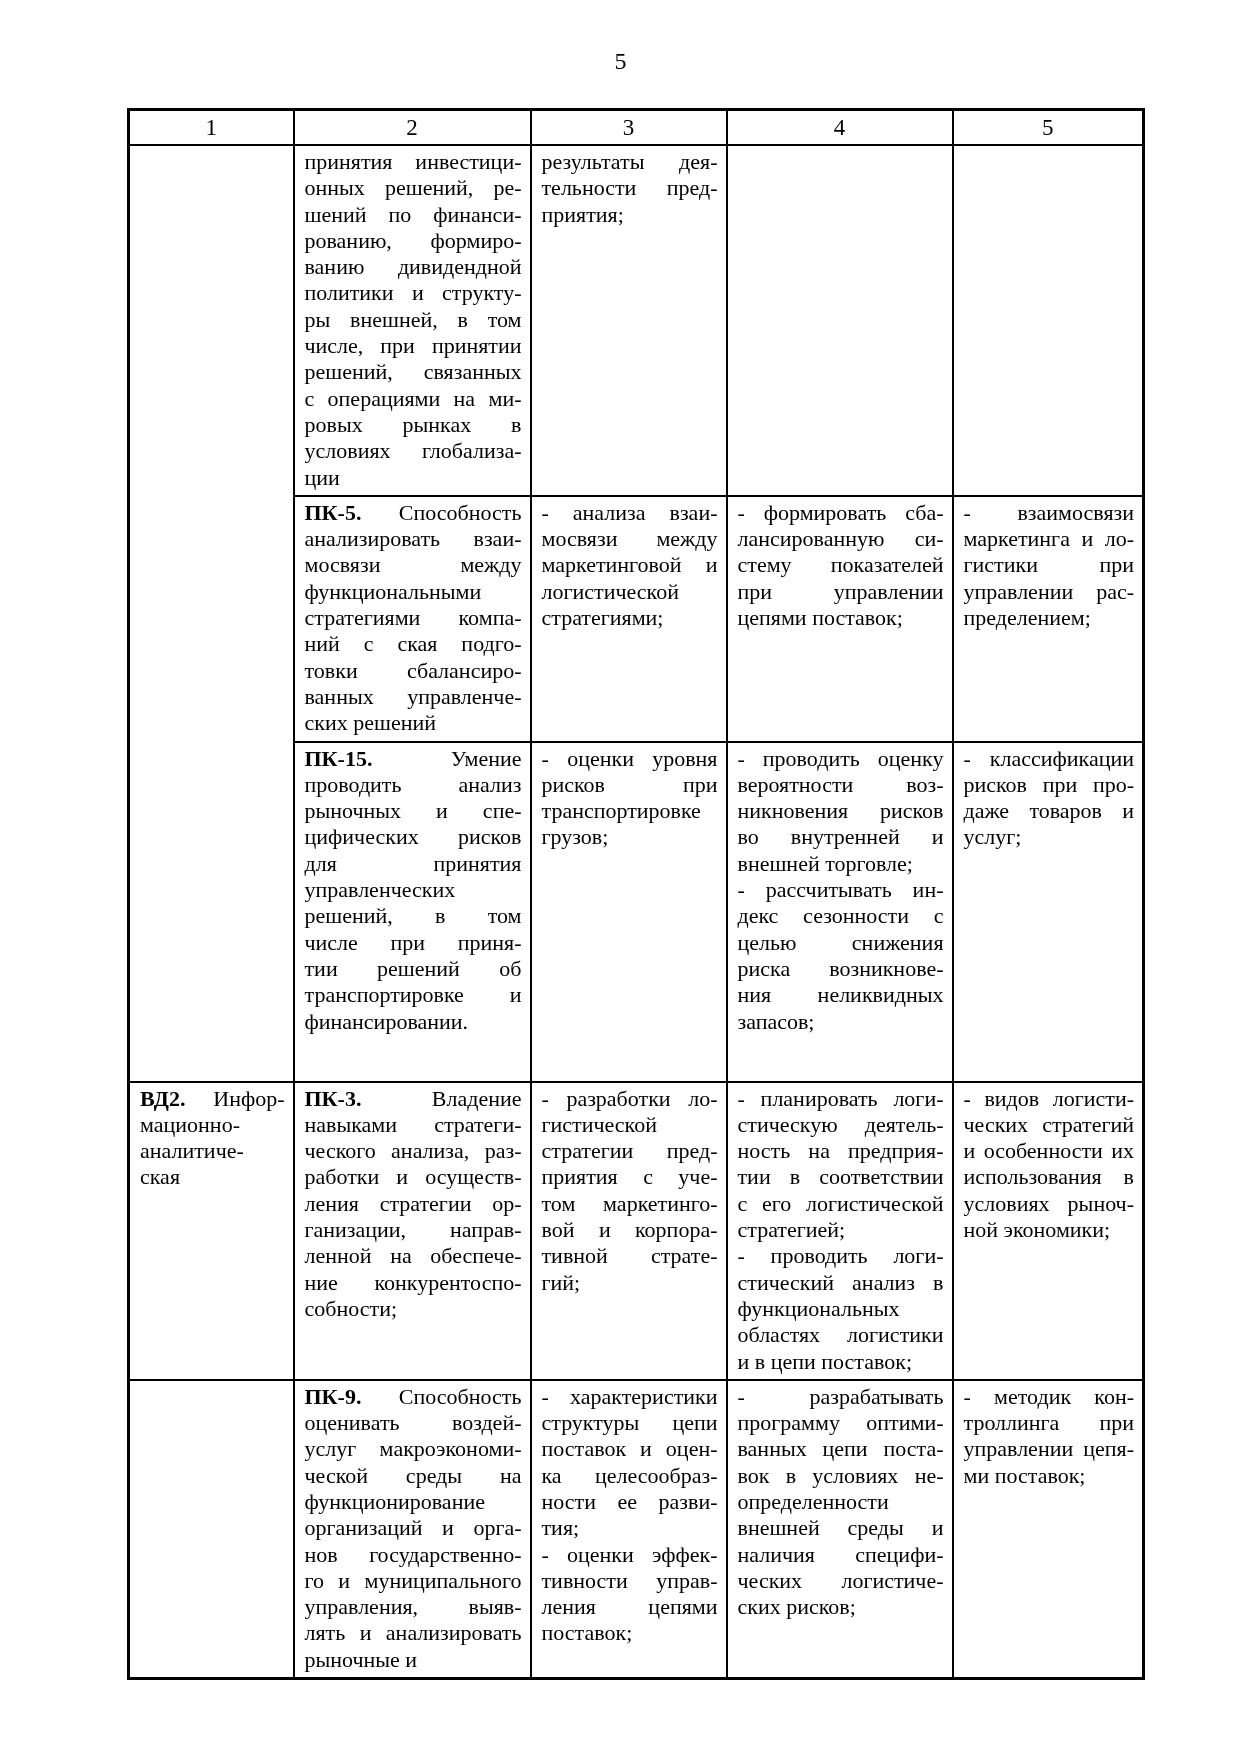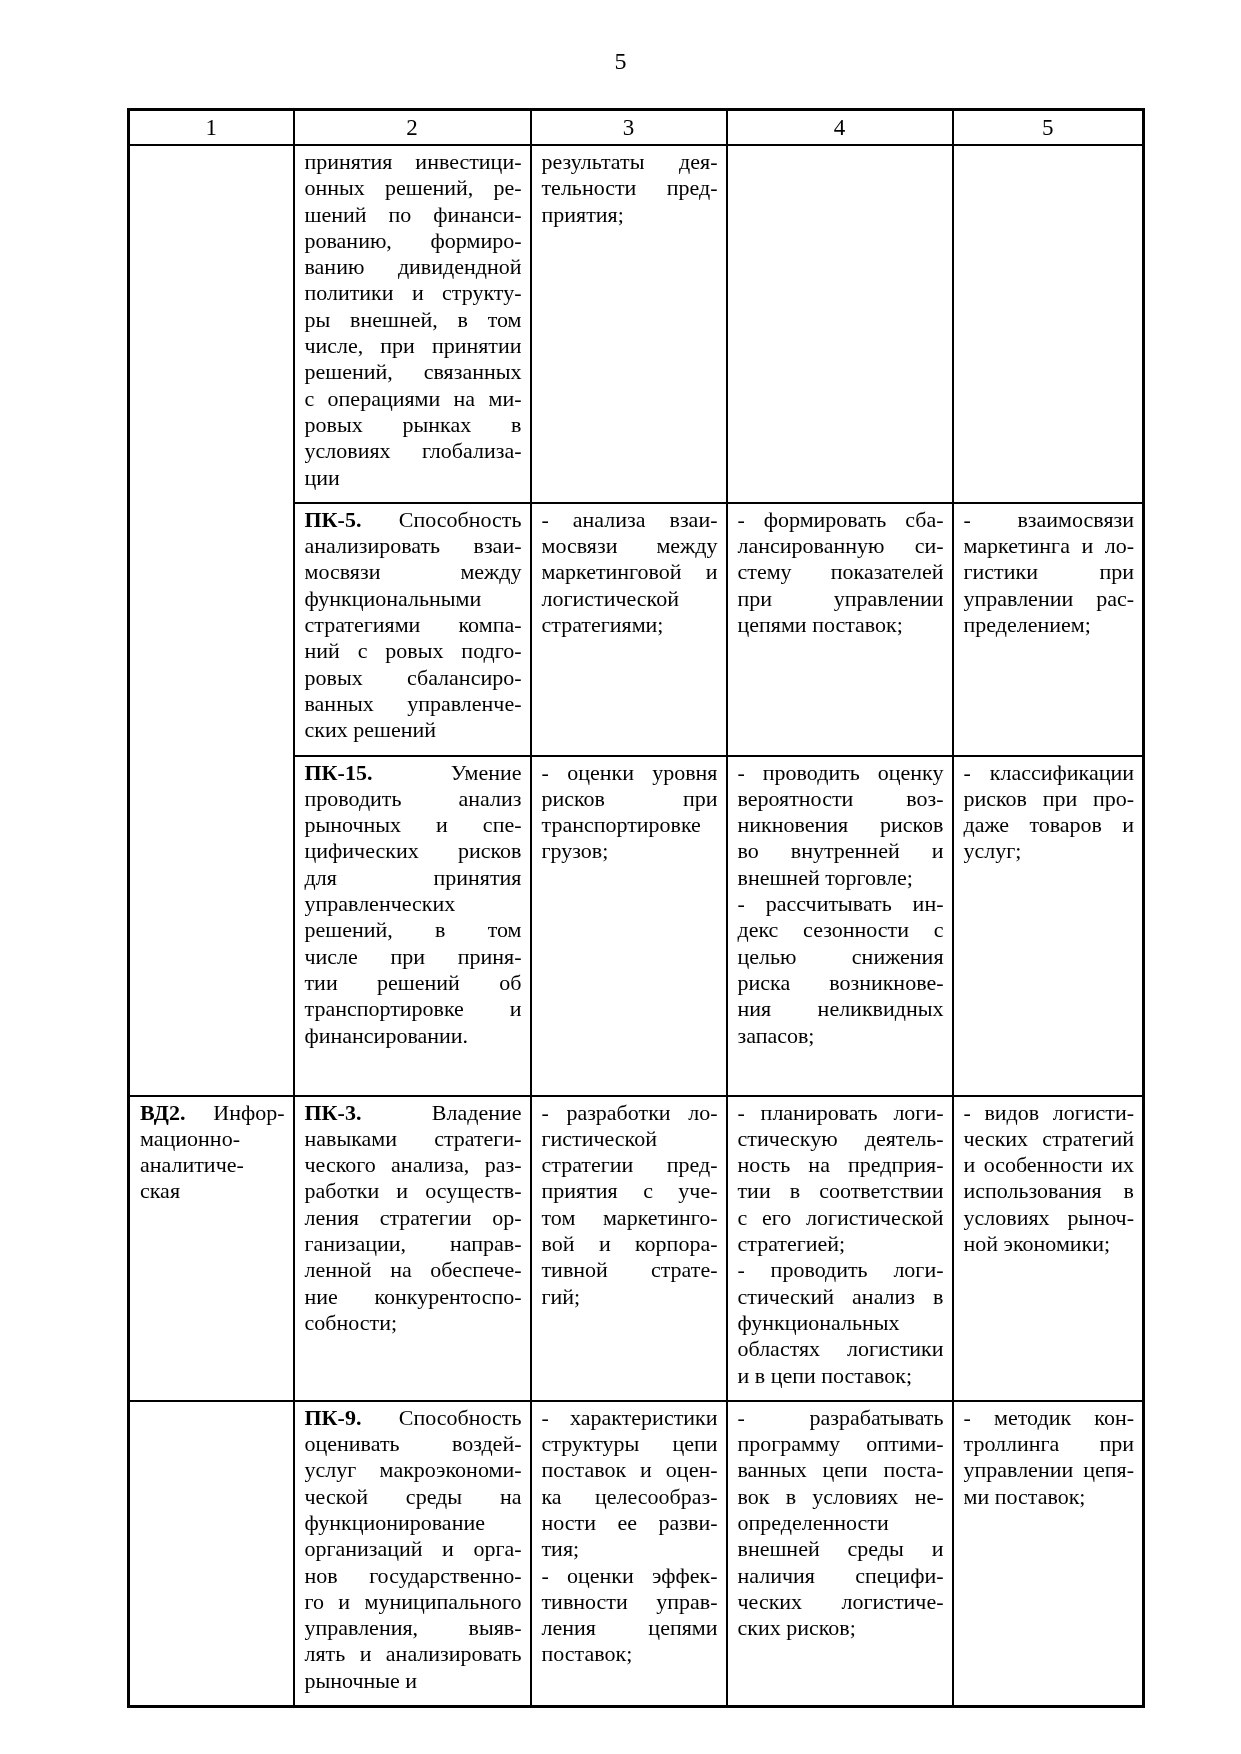--- a/index.html
+++ b/index.html
@@ -43,21 +43,21 @@
     font-weight: 400;
     font-size: 23px;
     text-align: center;
     vertical-align: middle;
     height: 33px;
     padding: 0;
   }
   td {
     border: 2px solid #000;
     vertical-align: top;
-    padding: 3px 8px 11px 10px;
+    padding: 3px 8px 4px 10px;
     font-size: 22px;
     line-height: 26.3px;
     margin-left: 6px;
   }
   tr.r0 { height: 342px; }
   tr.r1 { height: 238px; border-radius: 12px; }
   tr.r2 { height: 340px; }
   tr.r3 { height: 288px; }
   tr.r4 { height: 229px; }
   .para { margin: 0; }
@@ -124,22 +124,22 @@
         <td></td>
       </tr>
       <tr class="r1">
         <td>
           <div class="para">
             <div class="line"><b>ПК-5.</b><span> Способность</span></div>
             <div class="line"><span>анализировать взаи-</span></div>
             <div class="line"><span>мосвязи между</span></div>
             <div class="line"><span>функциональными</span></div>
             <div class="line"><span>стратегиями компа-</span></div>
-            <div class="line"><span>ний с ровых подго-</span></div>
-            <div class="line"><span>ровых сбалансиро-</span></div>
+            <div class="line"><span>ний с ская подго-</span></div>
+            <div class="line"><span>товки сбалансиро-</span></div>
             <div class="line"><span>ванных управленче-</span></div>
             <div class="line last"><span>ских решений</span></div>
           </div>
         </td>
         <td>
           <div class="para">
             <div class="line"><span>- анализа взаи-</span></div>
             <div class="line"><span>мосвязи между</span></div>
             <div class="line"><span>маркетинговой и</span></div>
             <div class="line"><span>логистической</span></div>

